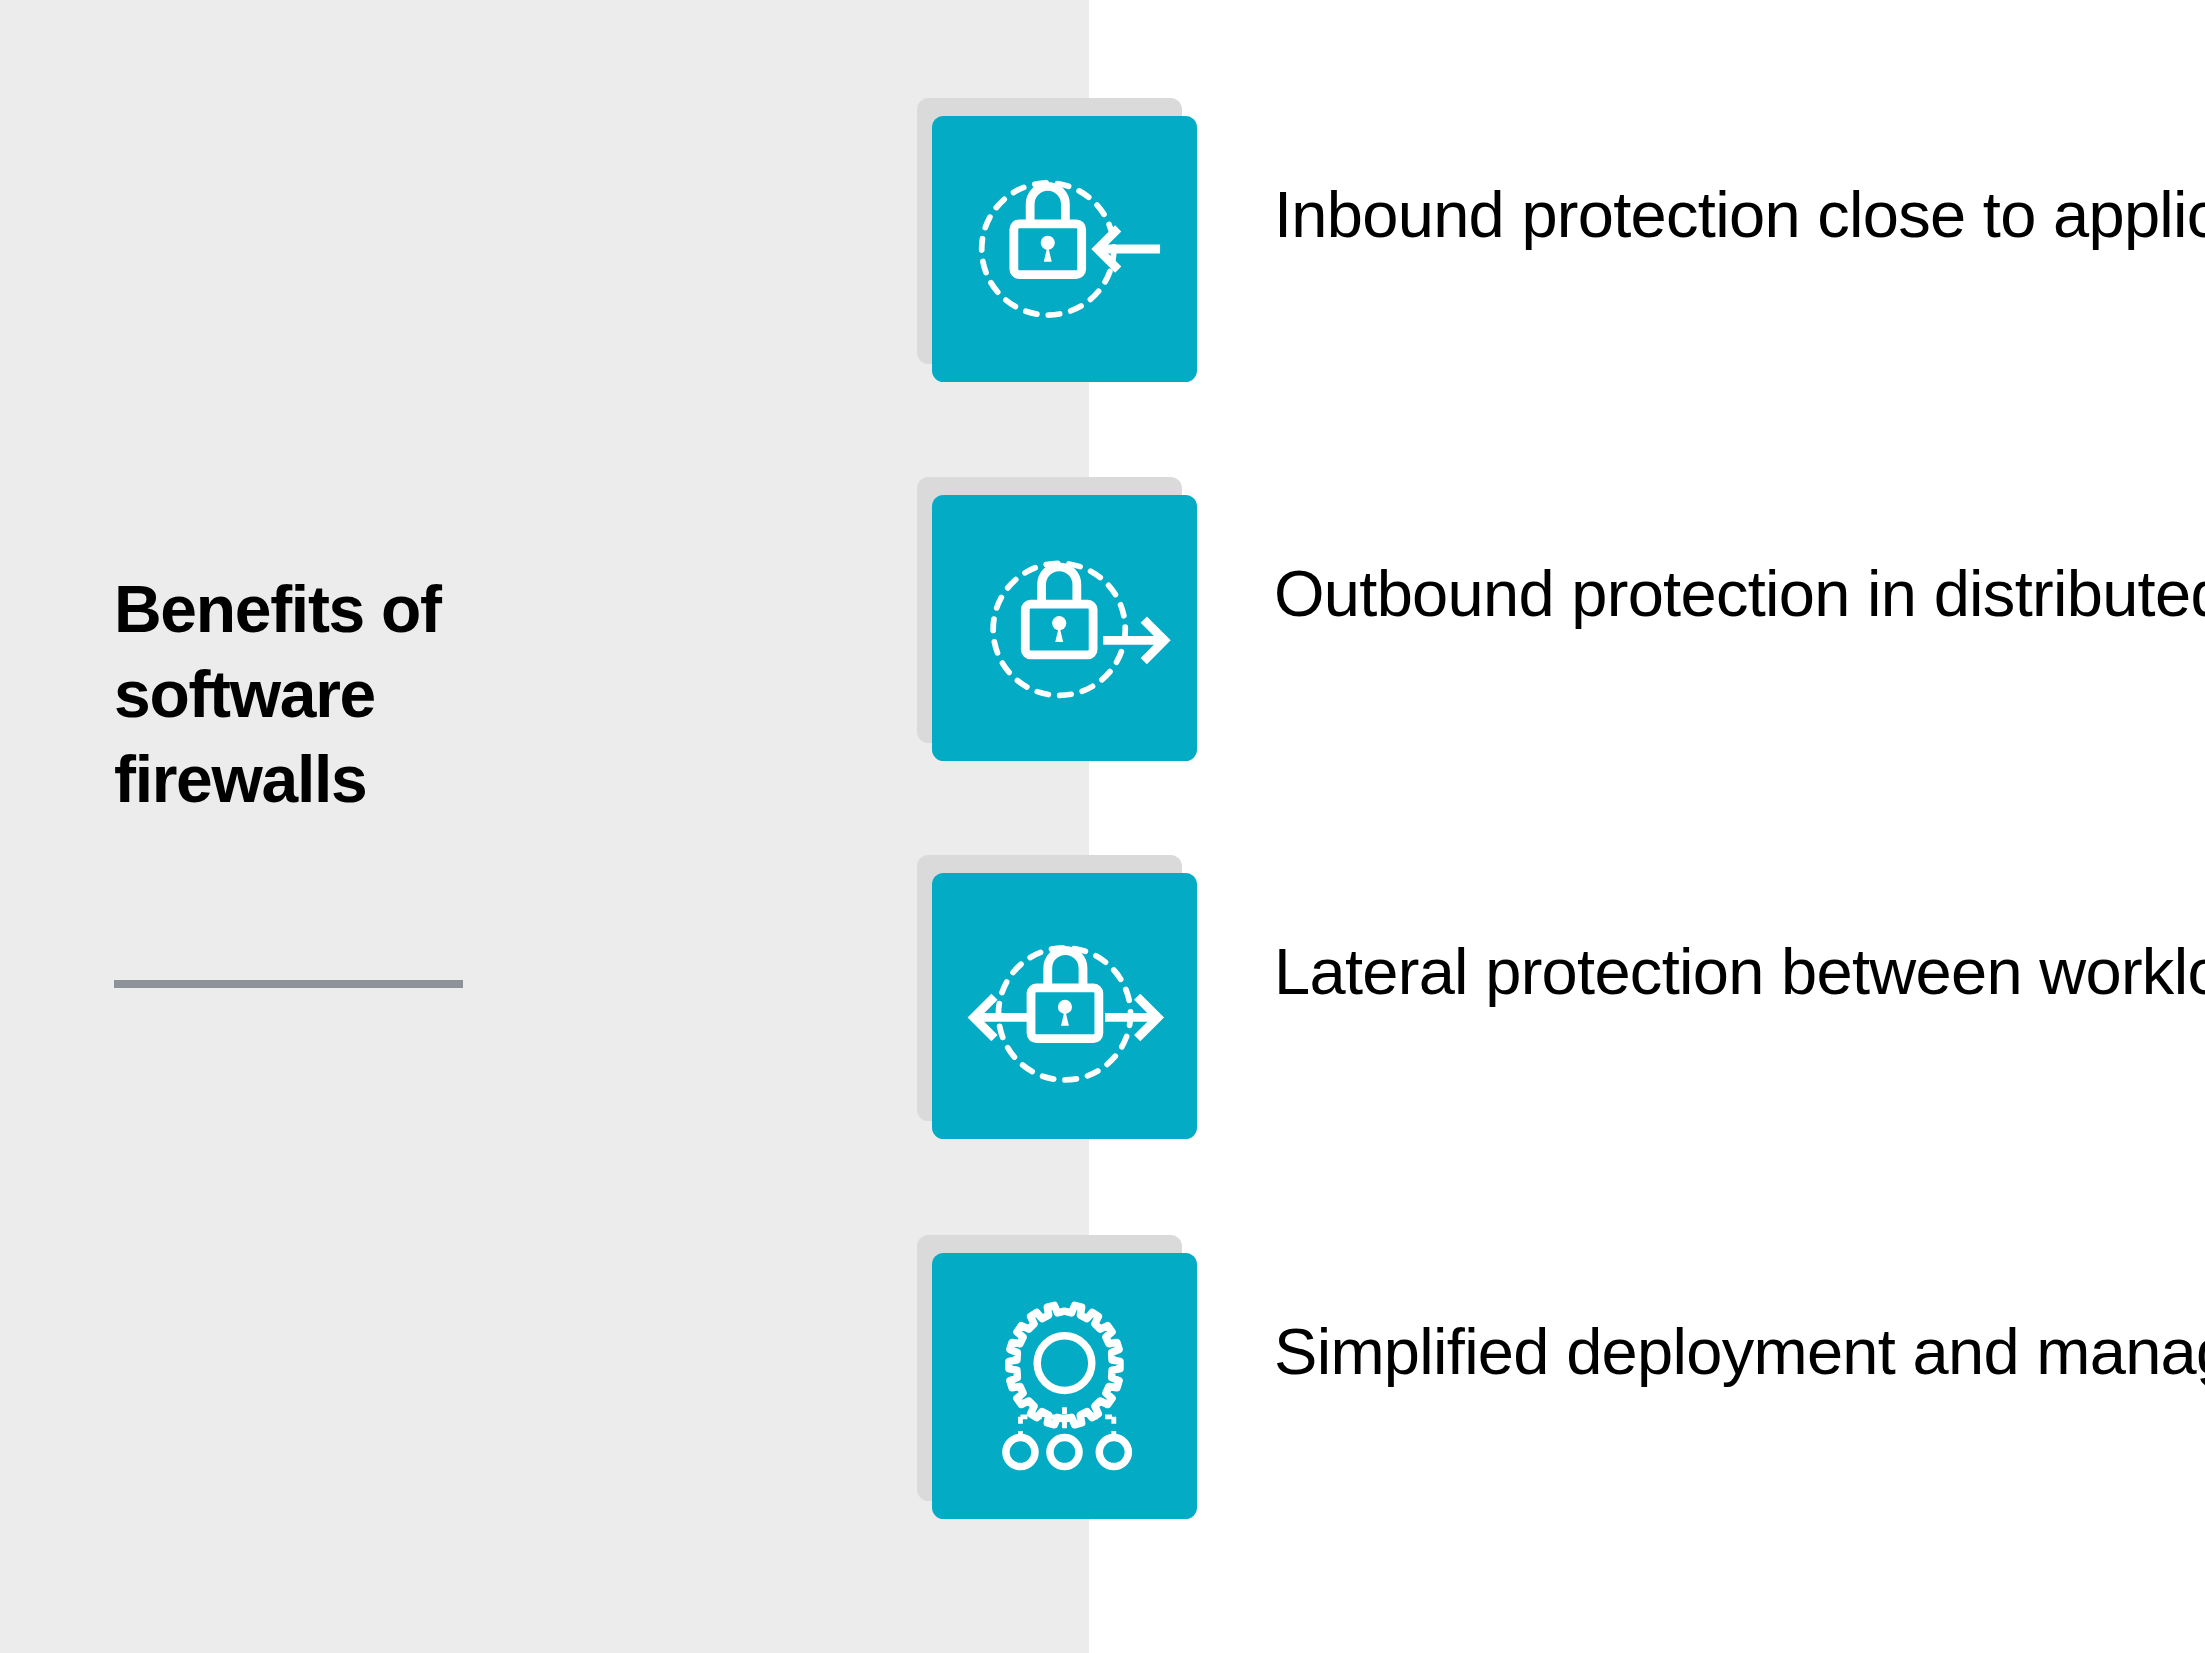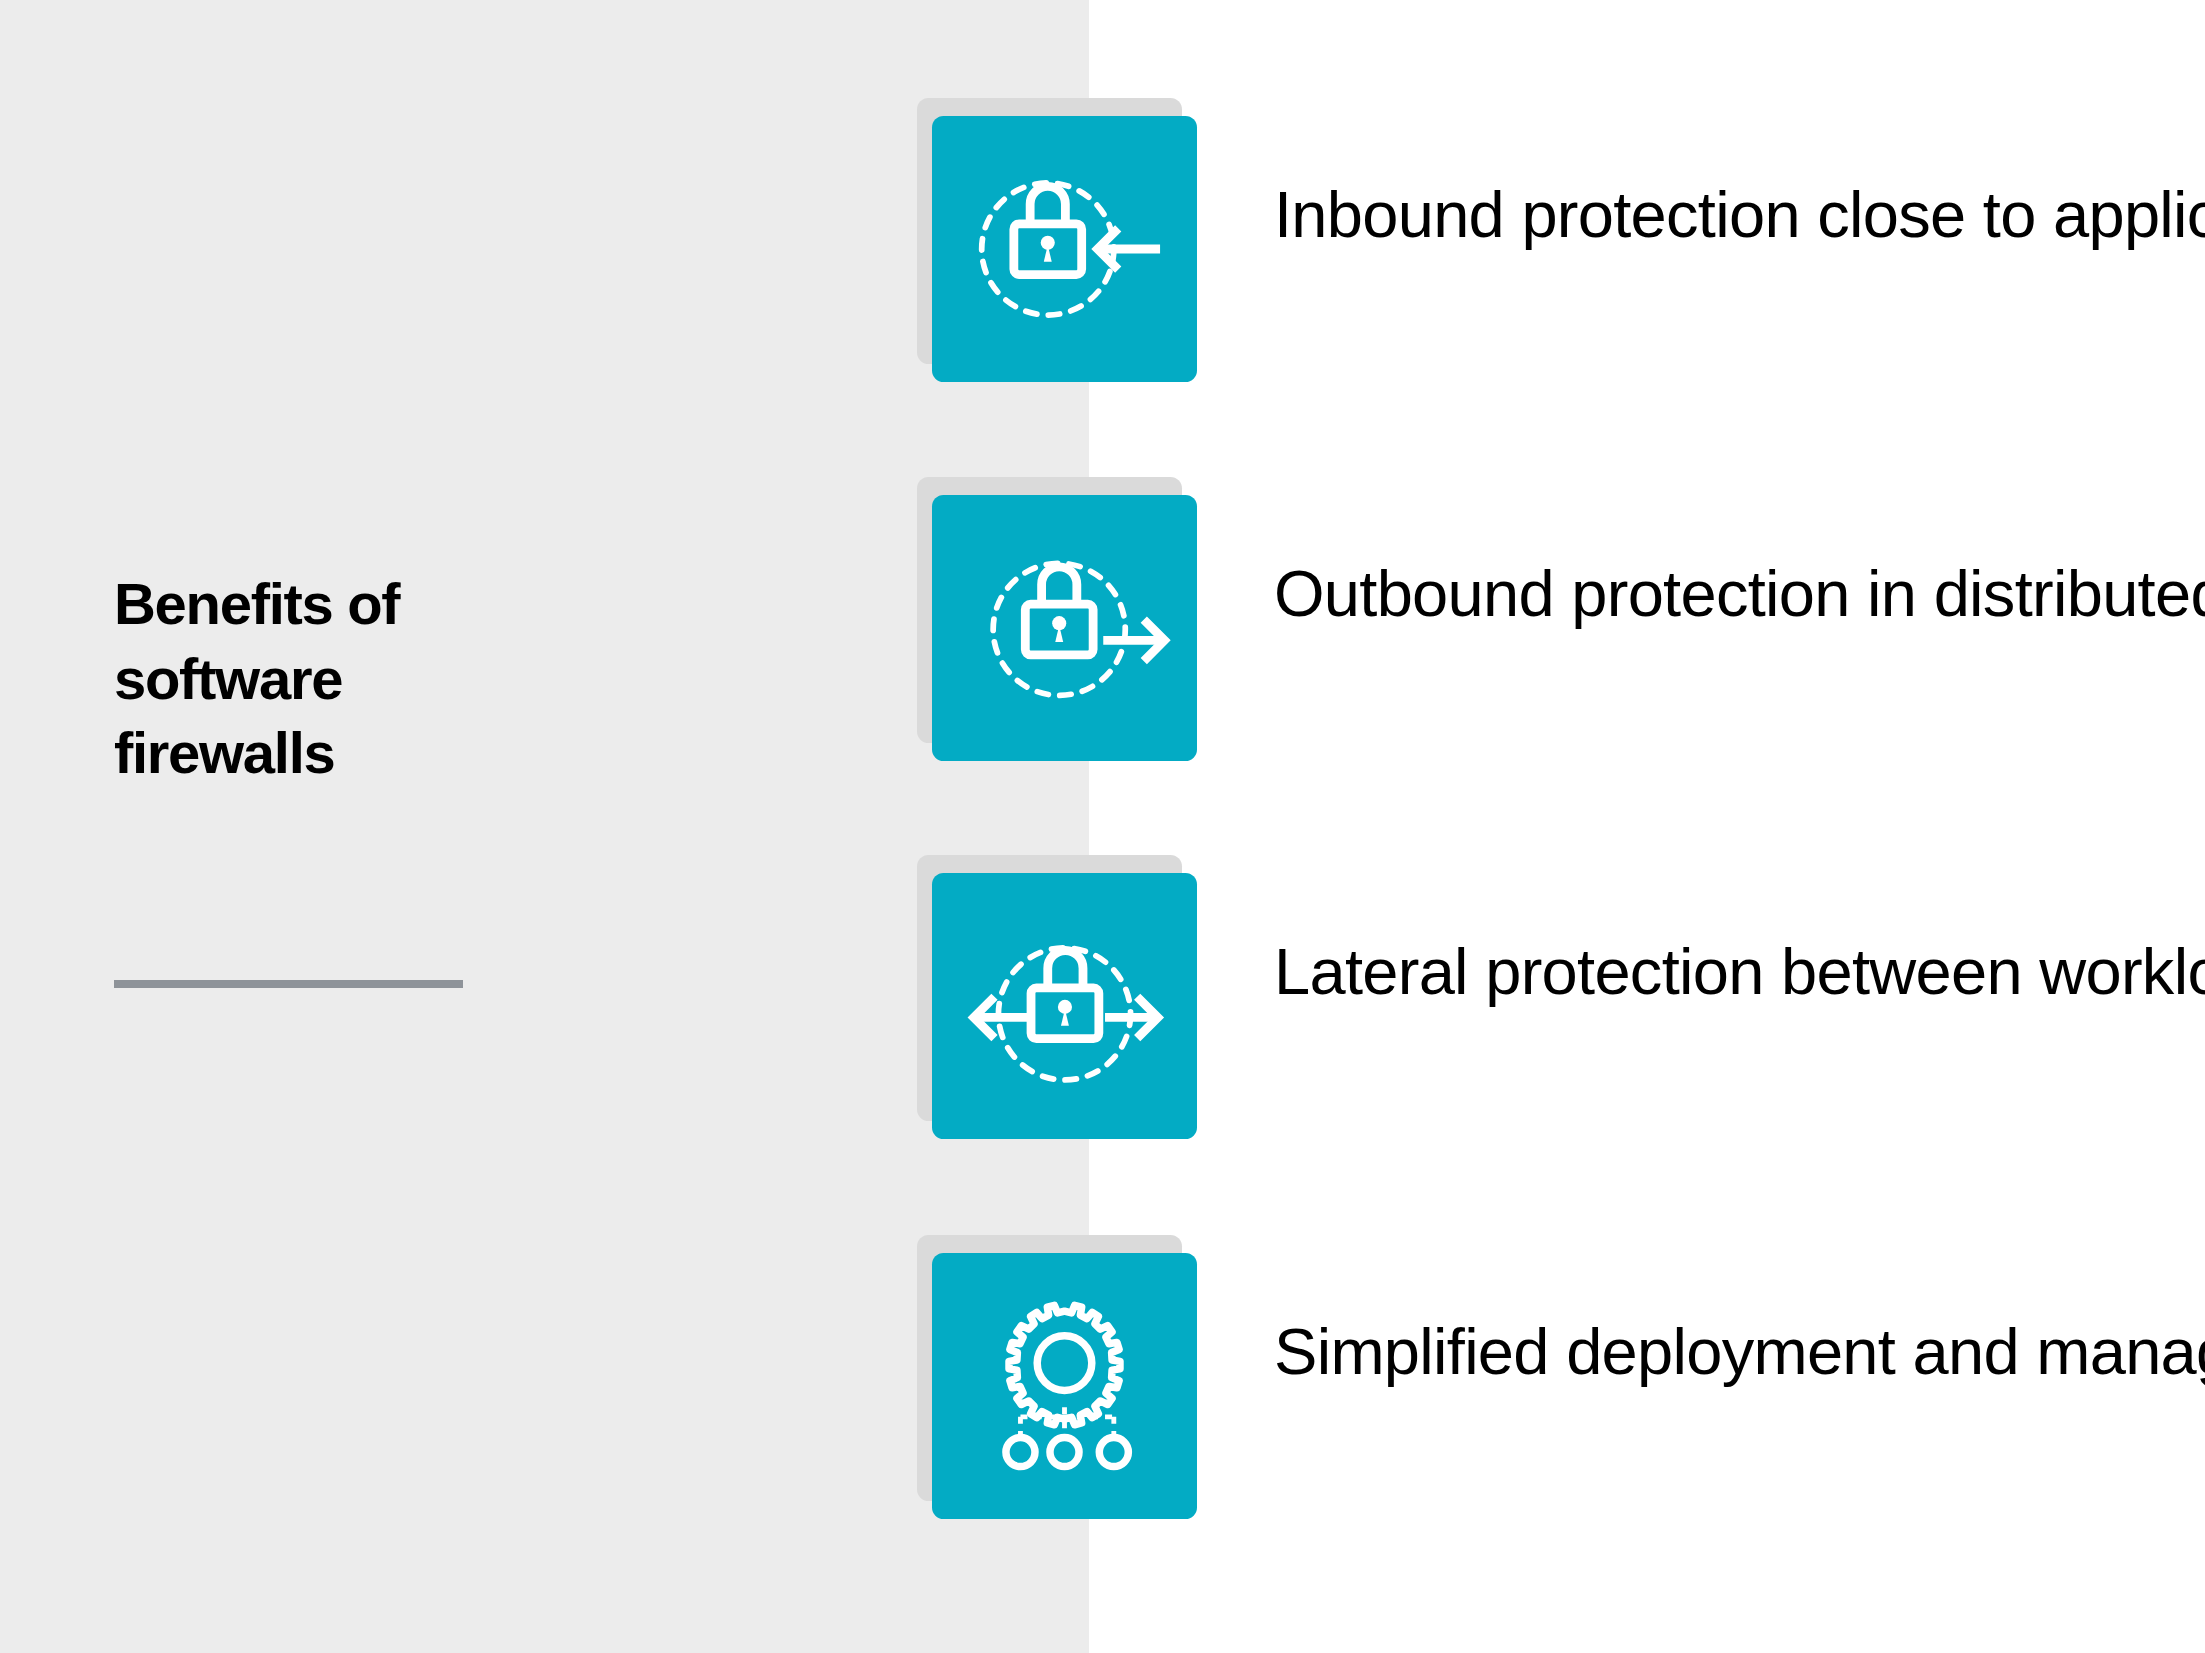--- a/index.html
+++ b/index.html
@@ -27,21 +27,21 @@
 
   
   #title-block {
     position: absolute;
     left: 114px;
     top: 567px;
     width: 750px;
   }
   #page-title {
     margin: 0;
-    font-size: 58px;
+    font-size: 66px;
     line-height: 1.285;
     font-weight: 700;
     letter-spacing: -1.3px;
     color: #000000;
     white-space: pre-line;
     font-family: "Liberation Sans", "DejaVu Sans", sans-serif;
   }
   #title-divider {
     position: absolute;
     left: 114px;

